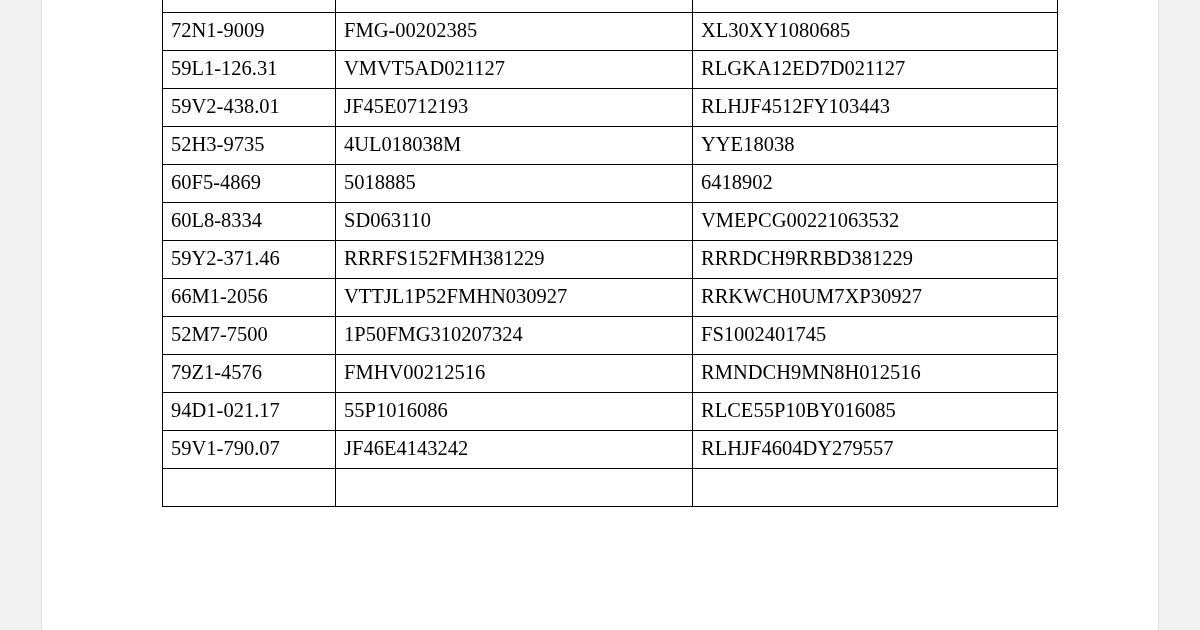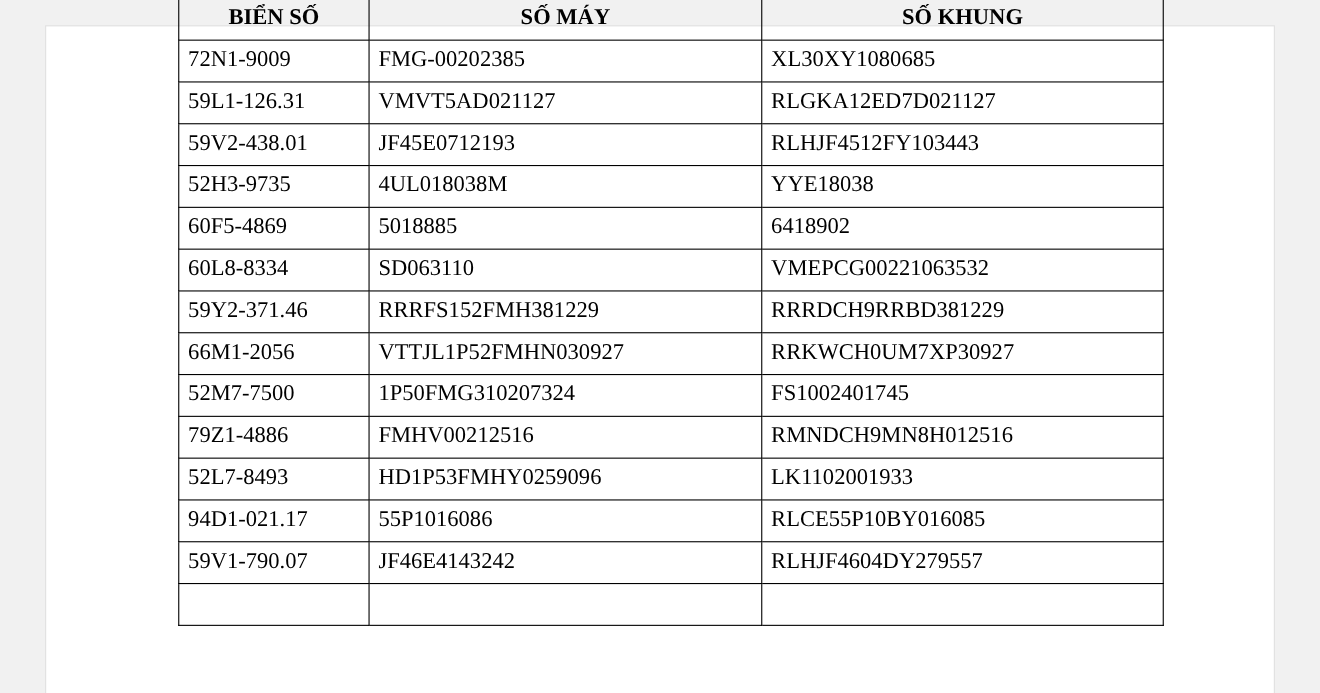--- a/index.html
+++ b/index.html
@@ -11,21 +11,20 @@
     width: 1200px;
     height: 630px;
     overflow: hidden;
     font-family: "Liberation Serif", serif;
   }
   .viewport {
     position: relative;
     width: 1200px;
     height: 554px;
     background: #f1f1f1;
-    margin-top: 24px;
   }
   .page {
     position: absolute;
     left: 42px;
     top: 0;
     width: 1116px;
     height: 630px;
     background: #ffffff;
     box-shadow: 0 0 0 1px #e0e0e0;
   }
@@ -112,28 +111,23 @@
           <td>66M1-2056</td>
           <td>VTTJL1P52FMHN030927</td>
           <td>RRKWCH0UM7XP30927</td>
         </tr>
         <tr>
           <td>52M7-7500</td>
           <td>1P50FMG310207324</td>
           <td>FS1002401745</td>
         </tr>
         <tr>
-          <td>79Z1-4886</td>
+          <td>79Z1-4576</td>
           <td>FMHV00212516</td>
           <td>RMNDCH9MN8H012516</td>
-        </tr>
-        <tr>
-          <td>52L7-8493</td>
-          <td>HD1P53FMHY0259096</td>
-          <td>LK1102001933</td>
         </tr>
         <tr>
           <td>94D1-021.17</td>
           <td>55P1016086</td>
           <td>RLCE55P10BY016085</td>
         </tr>
         <tr>
           <td>59V1-790.07</td>
           <td>JF46E4143242</td>
           <td>RLHJF4604DY279557</td>

